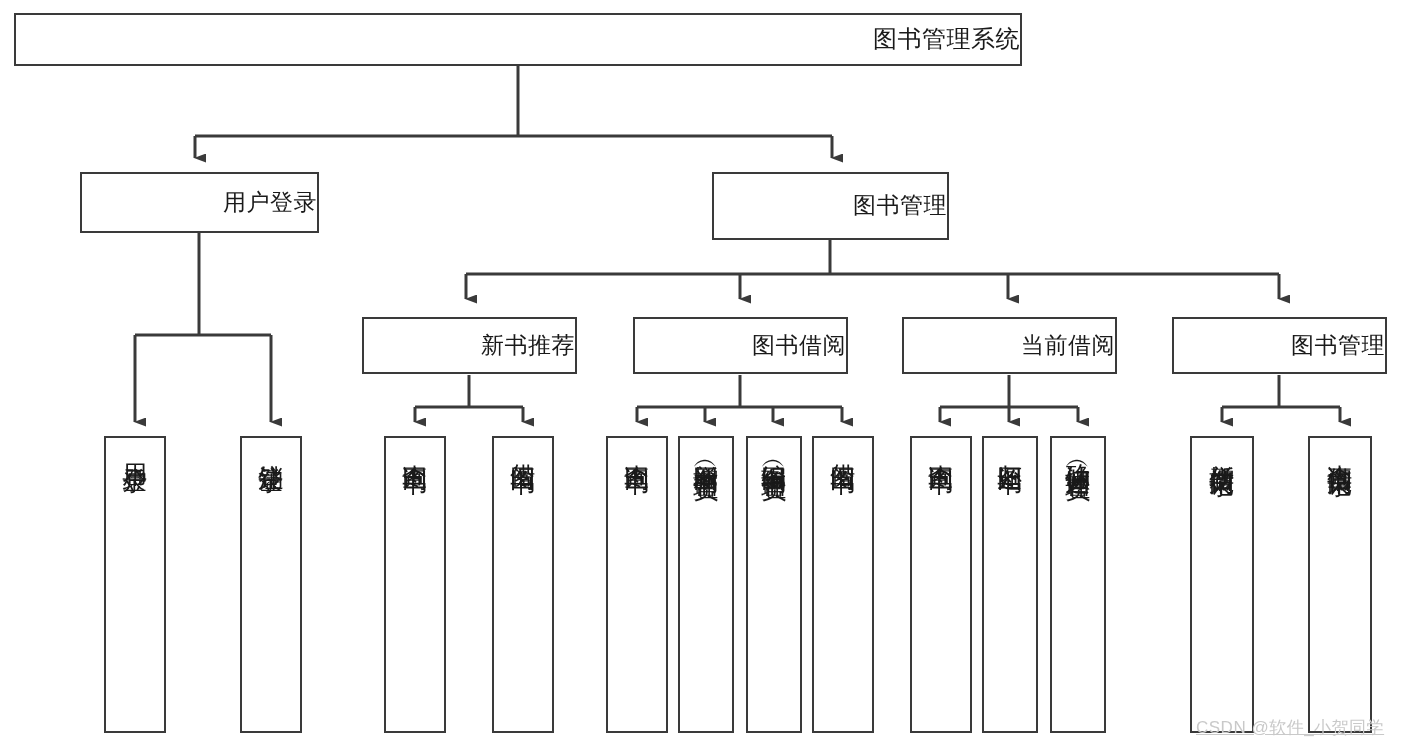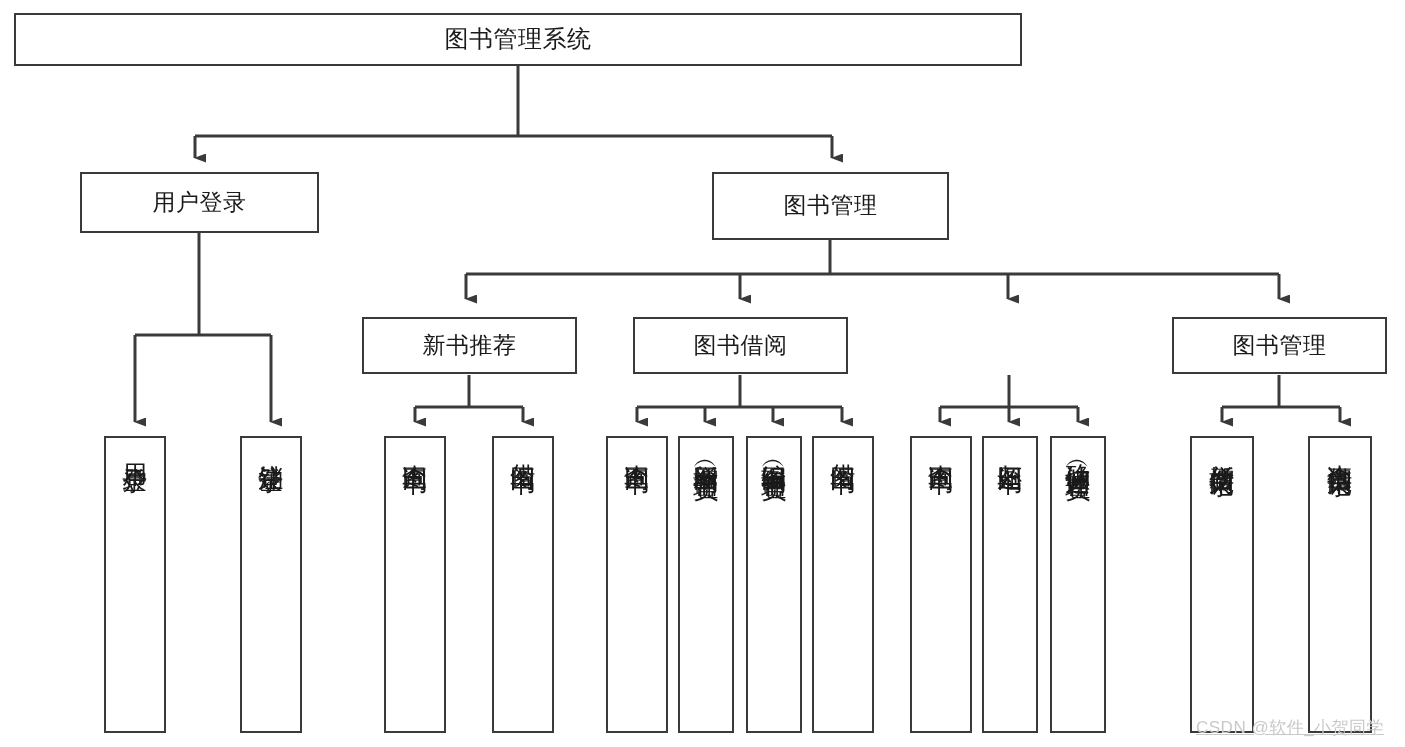--- a/index.html
+++ b/index.html
@@ -25,21 +25,21 @@
     height: 747px;
     pointer-events: none;
   }
   .node {
     position: absolute;
     box-sizing: border-box;
     background: #ffffff;
     border: 2px solid #3a3a3a;
     display: flex;
     align-items: center;
-    justify-content: center;
+    justify-content: flex-end;
     color: #1a1a1a;
   }
   .node .label {
     text-align: center;
     line-height: 1.18;
     letter-spacing: 0.5px;
   }
   .node.horiz .label {
     writing-mode: horizontal-tb;
     font-size: 23px;
@@ -134,20 +134,23 @@
   <div class="node horiz" style="left:712px; top:172px; width:237px; height:68px;">
     <span class="label">图书管理</span>
   </div>
 
   <div class="node horiz" style="left:362px; top:317px; width:215px; height:57px;">
     <span class="label">新书推荐</span>
   </div>
   <div class="node horiz" style="left:633px; top:317px; width:215px; height:57px;">
     <span class="label">图书借阅</span>
   </div>
+  <div class="node horiz" style="left:902px; top:317px; width:215px; height:57px;">
+    <span class="label">当前借阅</span>
+  </div>
   <div class="node horiz" style="left:1172px; top:317px; width:215px; height:57px;">
     <span class="label">图书管理</span>
   </div>
 
   <div class="node vert" style="left:104px; top:436px; width:62px; height:297px;">
     <span class="label">用户登录</span>
   </div>
   <div class="node vert" style="left:240px; top:436px; width:62px; height:297px;">
     <span class="label">注销登录</span>
   </div>

